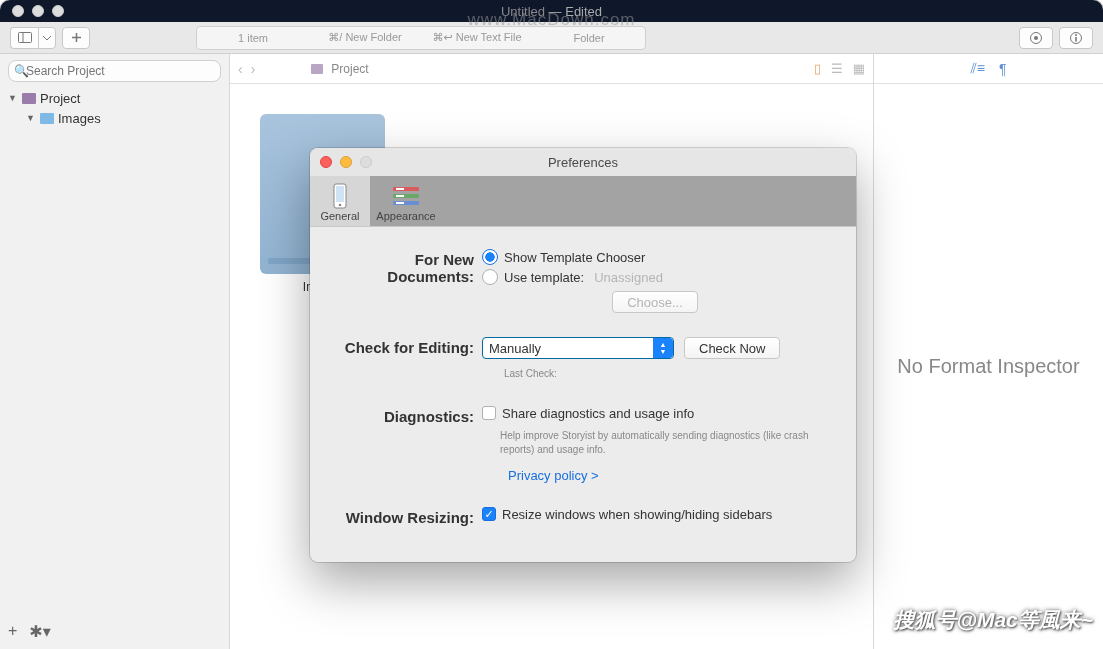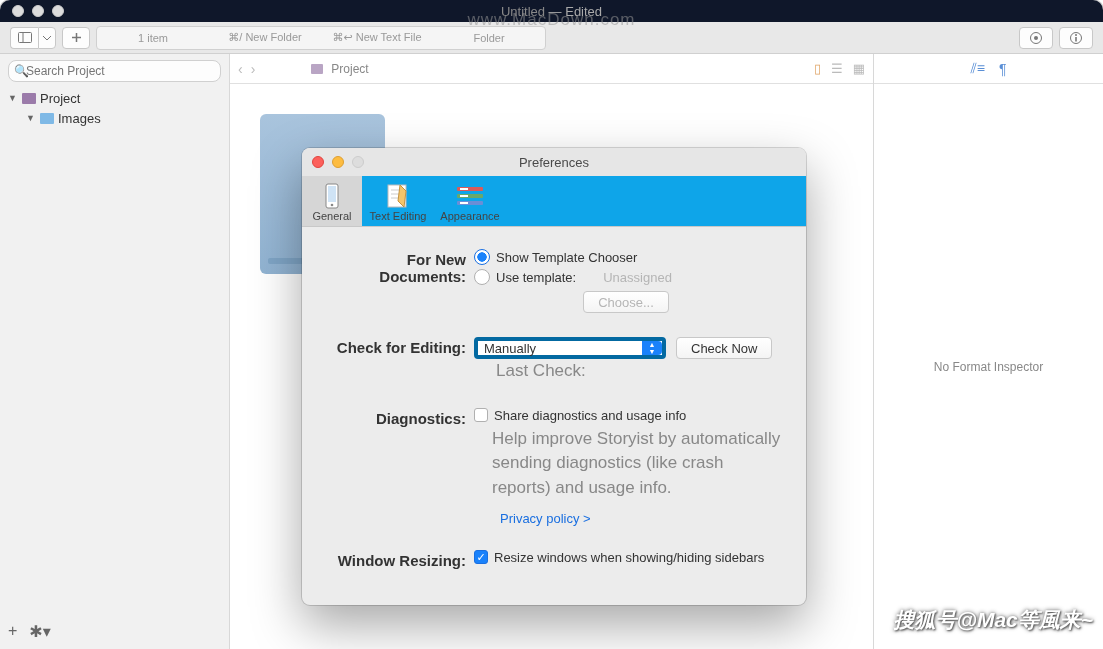--- a/index.html
+++ b/index.html
@@ -14,21 +14,21 @@
 .traffic span { width: 12px; height: 12px; border-radius: 50%; background: #ddd; border: 1px solid #ccc; }
 .title-text { position: absolute; left: 50%; transform: translateX(-50%); font-size: 13px; color: #888; }
 .title-text em { font-style: normal; color: #aaa; }
 
 
 .toolbar { height: 32px; display: flex; align-items: center; padding: 0 10px; gap: 6px; background: #e8e8e8; border-bottom: 1px solid #d0d0d0; }
 .tool-btn { height: 22px; min-width: 28px; border: 1px solid #c8c8c8; border-radius: 4px; background: #fdfdfd; display: inline-flex; align-items: center; justify-content: center; font-size: 11px; color: #555; }
 .tool-group { display: flex; }
 .tool-group .tool-btn:first-child { border-radius: 4px 0 0 4px; border-right: none; }
 .tool-group .tool-btn:last-child { border-radius: 0 4px 4px 0; }
-.status-segment { width: 450px; height: 24px; border: 1px solid #d0d0d0; border-radius: 4px; background: #f5f5f5; display: flex; align-items: center; font-size: 11px; color: #999; }
+.status-segment { margin-left: 100px; width: 450px; height: 24px; border: 1px solid #d0d0d0; border-radius: 4px; background: #f5f5f5; display: flex; align-items: center; font-size: 11px; color: #999; }
 .status-segment > div { flex: 1; text-align: center; }
 .spacer { flex: 1; }
 
 
 .body { flex: 1; display: flex; min-height: 0; }
 
 
 .sidebar { width: 230px; background: #f1f1f1; border-right: 1px solid #d8d8d8; display: flex; flex-direction: column; }
 .search-wrap { padding: 6px 8px; }
 .search { width: 100%; height: 22px; border: 1px solid #d0d0d0; border-radius: 8px; background: #fdfdfd; font-size: 12px; padding: 0 6px 0 17px; color: #333; }
@@ -51,49 +51,49 @@
 .view-icons { margin-left: auto; display: flex; gap: 10px; color: #bbb; font-size: 13px; }
 .content-area { flex: 1; padding: 30px; }
 .folder-thumb { width: 125px; text-align: center; }
 .folder-visual { width: 125px; height: 160px; background: linear-gradient(#a9c4dd,#91b3d2); border-radius: 6px; position: relative; }
 .folder-visual::after { content:''; position:absolute; left:8px; right:8px; bottom:10px; height:6px; background:#7fa5c6; border-radius:2px; }
 .folder-label { font-size: 12px; color: #333; margin-top: 6px; }
 
 
 .inspector { width: 230px; border-left: 1px solid #d8d8d8; background: #fff; display: flex; flex-direction: column; }
 .inspector-tb { height: 30px; border-bottom: 1px solid #e0e0e0; display: flex; align-items: center; justify-content: center; gap: 14px; color: #5a8fd6; font-size: 14px; }
-.inspector-body { flex: 1; display: flex; align-items: center; justify-content: center; color: #888; font-size: 12px; }
-
-
-.prefs { position: absolute; left: 302px; top: 148px; width: 504px; background: #ececec; border-radius: 8px; box-shadow: 0 20px 50px rgba(0,0,0,0.35), 0 0 0 1px rgba(0,0,0,0.15); overflow: hidden; }
+.inspector-body { flex: 1; display: flex; align-items: center; justify-content: center; color: #888; font-size: 20px; }
+
+
+.prefs { position: absolute; left: 310px; top: 148px; width: 546px; background: #ececec; border-radius: 8px; box-shadow: 0 20px 50px rgba(0,0,0,0.35), 0 0 0 1px rgba(0,0,0,0.15); overflow: hidden; }
 .prefs-title { height: 28px; display: flex; align-items: center; position: relative; background: #e6e6e6; }
 .prefs-traffic { display: flex; gap: 8px; padding-left: 10px; }
 .dot { width: 12px; height: 12px; border-radius: 50%; }
 .dot.red { background: #fc605c; border: 1px solid #e0443e; }
 .dot.yellow { background: #fdbc40; border: 1px solid #dd9f32; }
 .dot.green { background: #ddd; border: 1px solid #ccc; }
 .prefs-title-text { position: absolute; left: 50%; transform: translateX(-50%); font-size: 13px; color: #4a4a4a; }
-.prefs-tabs { display: flex; background: #0ea5e9; border-bottom: 1px solid #c8c8c8; }
+.prefs-tabs { display: flex; background: #a3a3a3; border-bottom: 1px solid #c8c8c8; }
 .prefs-tab { width: 60px; padding: 6px 2px 4px; text-align: center; font-size: 11px; color: #444; }
 .prefs-tab.active { background: #d6d6d6; }
 .prefs-tab.wide { width: 72px; }
 .tab-icon { height: 28px; display: flex; align-items: center; justify-content: center; }
 .prefs-body { padding: 22px 22px 30px; font-size: 13px; color: #333; }
 .row { display: flex; margin-bottom: 6px; }
 .row-label { width: 150px; text-align: right; padding-right: 8px; font-weight: 600; color: #333; font-size: 15px; padding-top: 2px; }
 .row-content { flex: 1; }
 .radio-row, .check-row { display: flex; align-items: center; gap: 6px; margin-bottom: 4px; }
 .radio { width: 16px; height: 16px; border-radius: 50%; border: 1px solid #b0b0b0; background: #fff; display: inline-flex; align-items: center; justify-content: center; }
 .radio.checked { background: radial-gradient(circle, #1a82fb 45%, #fff 50%); border-color: #1a6fe0; }
 .muted { color: #b5b5b5; }
 .mac-btn { height: 22px; padding: 0 14px; border: 1px solid #c8c8c8; border-radius: 4px; background: linear-gradient(#fff,#f4f4f4); font-size: 13px; color: #333; display: inline-flex; align-items: center; }
 .mac-btn.disabled { color: #b5b5b5; }
-.select { height: 22px; border: 4px solid #0369a1; border-radius: 4px; background: #fff; display: inline-flex; align-items: center; padding: 0 6px; font-size: 13px; width: 192px; position: relative; }
+.select { height: 22px; border: 1px solid #0369a1; border-radius: 4px; background: #fff; display: inline-flex; align-items: center; padding: 0 6px; font-size: 13px; width: 192px; position: relative; }
 .select-arrows { position: absolute; right: 0; top: 0; bottom: 0; width: 20px; background: #1a82fb; border-radius: 0 4px 4px 0; display: flex; flex-direction: column; align-items: center; justify-content: center; color: #fff; font-size: 7px; line-height: 7px; }
-.hint { font-size: 17px; color: #888; margin-left: 18px; margin-top: 0; line-height: 1.45; }
+.hint { font-size: 10px; color: #888; margin-left: 18px; margin-top: 8px; line-height: 1.45; }
 .checkbox { width: 14px; height: 14px; border: 1px solid #b0b0b0; border-radius: 3px; background: #fff; display: inline-flex; align-items: center; justify-content: center; font-size: 11px; }
 .checkbox.checked { background: #1a82fb; border-color: #1a6fe0; color: #fff; }
 .link { color: #1a6fe0; }
 .section-gap { height: 18px; }
 .watermark1 { position: absolute; top: 10px; left: 50%; transform: translateX(-50%); font-size: 17px; color: rgba(150,150,150,0.55); letter-spacing: 1px; pointer-events: none; }
 .watermark2 { position: absolute; right: 10px; bottom: 15px; font-size: 21px; font-weight: 700; font-style: italic; color: #fff; text-shadow: 0 0 4px #555, 1px 1px 2px #555; pointer-events: none; text-align: right; }
 svg { display: block; }
 </style>
 </head>
 <body>
@@ -229,32 +229,20 @@
         <svg width="20" height="26">
             <rect x="4" y="1" width="12" height="24" rx="2" fill="#fff" stroke="#888"></rect>
             <rect x="6" y="3" width="8" height="16" fill="#cfe3f5"></rect>
             <circle cx="10" cy="22" r="1.3" fill="#888"></circle>
           </svg>
       </div>
       <div>General</div>
     </div>
     <div class="prefs-tab wide">
       <div class="tab-icon">
-        <svg width="24" height="26">
-            <rect x="2" y="2" width="18" height="22" fill="#fff" stroke="#bbb"></rect>
-            <line x1="5" y1="7" x2="17" y2="7" stroke="#ccc"></line>
-            <line x1="5" y1="11" x2="17" y2="11" stroke="#ccc"></line>
-            <line x1="5" y1="15" x2="14" y2="15" stroke="#ccc"></line>
-            <path d="M14 2 L20 8 L18 24 L12 18 Z" fill="#f5c56b" stroke="#c49340"></path>
-          </svg>
-      </div>
-      <div>Text Editing</div>
-    </div>
-    <div class="prefs-tab wide">
-      <div class="tab-icon">
         <svg width="28" height="22">
             <rect x="1" y="2" width="26" height="4" rx="1" fill="#d95b5b"></rect>
             <rect x="1" y="9" width="26" height="4" rx="1" fill="#6aa86a"></rect>
             <rect x="1" y="16" width="26" height="4" rx="1" fill="#6a8ed6"></rect>
             <rect x="4" y="3" width="8" height="2" fill="#fff"></rect>
             <rect x="4" y="10" width="8" height="2" fill="#fff"></rect>
             <rect x="4" y="17" width="8" height="2" fill="#fff"></rect>
           </svg>
       </div>
       <div>Appearance</div>
@@ -266,21 +254,21 @@
     <div class="row">
       <div class="row-label">For New Documents:</div>
       <div class="row-content">
         <div class="radio-row">
           <span class="radio checked"></span>
           <span>Show Template Chooser</span>
         </div>
         <div class="radio-row">
           <span class="radio"></span>
           <span>Use template:</span>
-          <span class="muted" style="margin-left:21px">Unassigned</span>
+          <span class="muted" style="margin-left:4px">Unassigned</span>
         </div>
         <div style="text-align:center; margin-top:6px; padding-right:6px;">
           <span class="mac-btn disabled">Choose...</span>
         </div>
       </div>
     </div>
 
     <div class="section-gap"></div>
 
     <div class="row">

